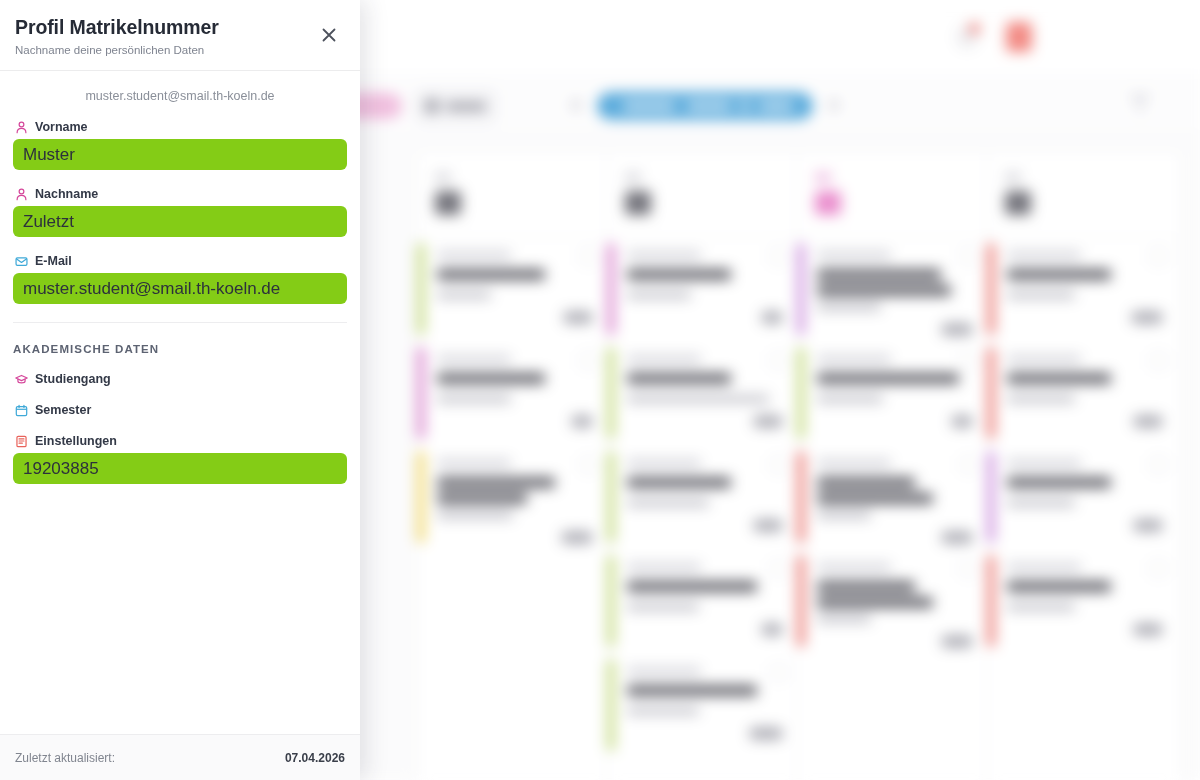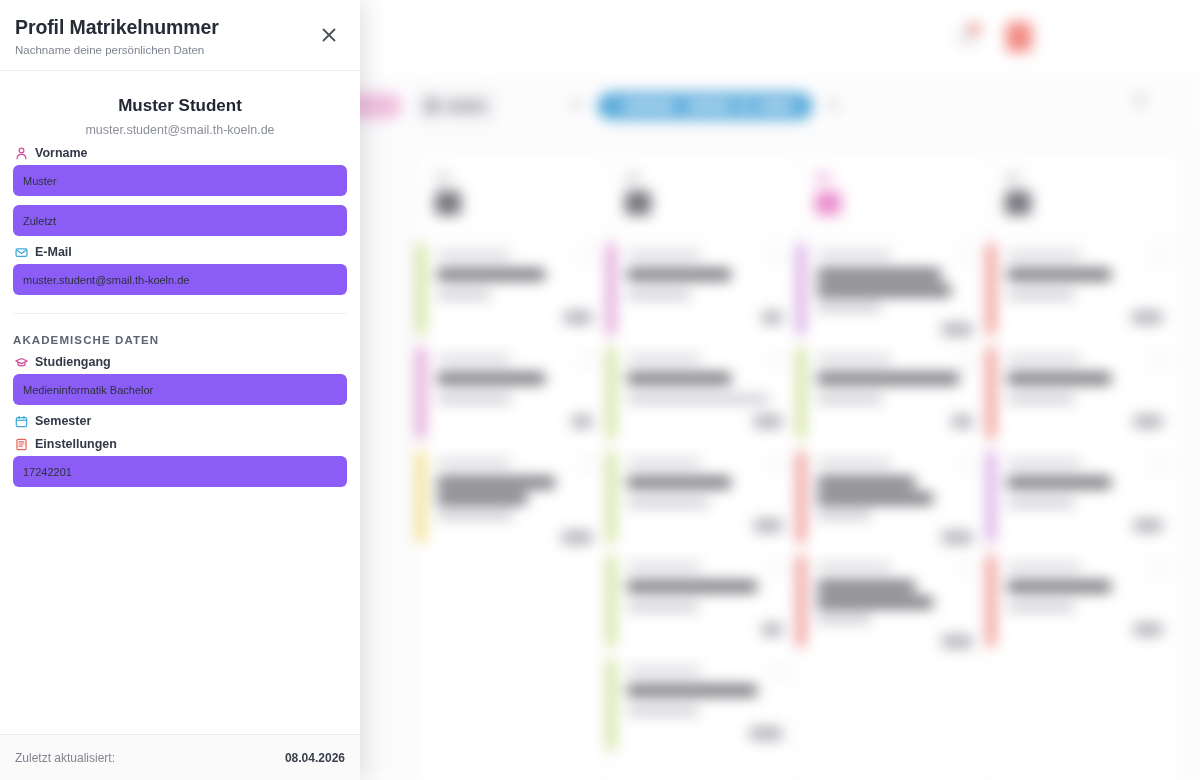--- a/index.html
+++ b/index.html
@@ -191,33 +191,33 @@
     margin-top: 7px; font-size: 12.5px; color: #8a8f99;
   }
 
   .section-title {
     margin-top: 26px; margin-bottom: 6px;
     font-size: 11.5px; font-weight: bold; color: #5d6372;
     letter-spacing: 1.1px;
   }
   .section-title.academic { margin-top: 20px; }
 
-  .field { margin-top: 9px; }
+  .field { margin-top: 17px; }
   .field-label {
     display: flex; align-items: center; gap: 7px;
     font-size: 12.5px; font-weight: bold; color: #333947;
     margin-bottom: 5px; padding-left: 2px;
   }
   .field-icon { width: 13px; height: 13px; display: block; flex: 0 0 auto; }
   .field-input {
     height: 31px; border-radius: 6px;
-    background: #8b5cf6;
+    background: #84cc16;
     display: flex; align-items: center;
     padding: 0 10px;
-    font-size: 11px; color: #2c313c;
+    font-size: 17px; color: #2c313c;
   }
 
   .divider {
     margin-top: 18px; height: 1px; background: #ededef;
   }
 
   .panel-footer {
     flex: 0 0 auto;
     height: 46px;
     border-top: 1px solid #ededef;
@@ -426,37 +426,43 @@
     <div class="close-btn">
       <svg viewBox="0 0 20 20" width="20" height="20" aria-hidden="true">
         <path d="M4.5 4.5 L15.5 15.5 M15.5 4.5 L4.5 15.5" stroke="currentColor" stroke-width="1.8" stroke-linecap="round" fill="none"></path>
       </svg>
     </div>
   </div>
 
   <div class="panel-body">
 
     <div class="avatar-block">
-      <div class="profile-name">Muster Student</div>
       <div class="profile-email">muster.student@smail.th-koeln.de</div>
     </div>
 
 
     <div class="field">
       <div class="field-label">
         <svg class="field-icon" viewBox="0 0 16 16">
           <circle cx="8" cy="4.4" r="2.9" fill="none" stroke="#D5479B" stroke-width="1.5"></circle>
           <path d="M2.6 14.4c0-3.1 2.4-5.2 5.4-5.2s5.4 2.1 5.4 5.2" fill="none" stroke="#D5479B" stroke-width="1.5" stroke-linecap="round"></path>
         </svg>
         <span>Vorname</span>
       </div>
       <div class="field-input">Muster</div>
     </div>
 
     <div class="field">
+      <div class="field-label">
+        <svg class="field-icon" viewBox="0 0 16 16">
+          <circle cx="8" cy="4.4" r="2.9" fill="none" stroke="#D5479B" stroke-width="1.5"></circle>
+          <path d="M2.6 14.4c0-3.1 2.4-5.2 5.4-5.2s5.4 2.1 5.4 5.2" fill="none" stroke="#D5479B" stroke-width="1.5" stroke-linecap="round"></path>
+        </svg>
+        <span>Nachname</span>
+      </div>
       <div class="field-input">Zuletzt</div>
     </div>
 
     <div class="field">
       <div class="field-label">
         <svg class="field-icon" viewBox="0 0 16 16">
           <rect x="1.3" y="3.6" width="13.4" height="9.2" rx="1.6" fill="none" stroke="#3FA9D8" stroke-width="1.5"></rect>
           <path d="M2 4.8 8 9.2 14 4.8" fill="none" stroke="#3FA9D8" stroke-width="1.5" stroke-linecap="round" stroke-linejoin="round"></path>
         </svg>
         <span>E-Mail</span>
@@ -469,21 +475,20 @@
     <div class="section-title academic">AKADEMISCHE DATEN</div>
 
     <div class="field">
       <div class="field-label">
         <svg class="field-icon" viewBox="0 0 16 16">
           <path d="M8 3 15 6.2 8 9.4 1 6.2 Z" fill="none" stroke="#D5479B" stroke-width="1.5" stroke-linejoin="round"></path>
           <path d="M3.6 7.6v2.6c0 1.1 2 2 4.4 2s4.4-.9 4.4-2V7.6" fill="none" stroke="#D5479B" stroke-width="1.5" stroke-linecap="round"></path>
         </svg>
         <span>Studiengang</span>
       </div>
-      <div class="field-input">Medieninformatik Bachelor</div>
     </div>
 
     <div class="field">
       <div class="field-label">
         <svg class="field-icon" viewBox="0 0 16 16">
           <rect x="1.6" y="3.1" width="12.8" height="11.3" rx="1.7" fill="none" stroke="#3FA9D8" stroke-width="1.5"></rect>
           <path d="M1.6 6.5h12.8" stroke="#3FA9D8" stroke-width="1.5"></path>
           <path d="M5 1.6v2.6M11 1.6v2.6" stroke="#3FA9D8" stroke-width="1.5" stroke-linecap="round"></path>
         </svg>
         <span>Semester</span>
@@ -491,23 +496,23 @@
     </div>
 
     <div class="field">
       <div class="field-label">
         <svg class="field-icon" viewBox="0 0 16 16">
           <rect x="2.4" y="1.6" width="11.2" height="12.8" rx="1.6" fill="none" stroke="#E8635B" stroke-width="1.5"></rect>
           <path d="M5 4.8h6M5 7.4h6M5 10h4" stroke="#E8635B" stroke-width="1.5" stroke-linecap="round"></path>
         </svg>
         <span>Einstellungen</span>
       </div>
-      <div class="field-input">17242201</div>
+      <div class="field-input">19203885</div>
     </div>
 
   </div>
 
   <div class="panel-footer">
     <span class="footer-label">Zuletzt aktualisiert:</span>
-    <span class="footer-value">08.04.2026</span>
+    <span class="footer-value">07.04.2026</span>
   </div>
 
 </aside>
 
 </body></html>

